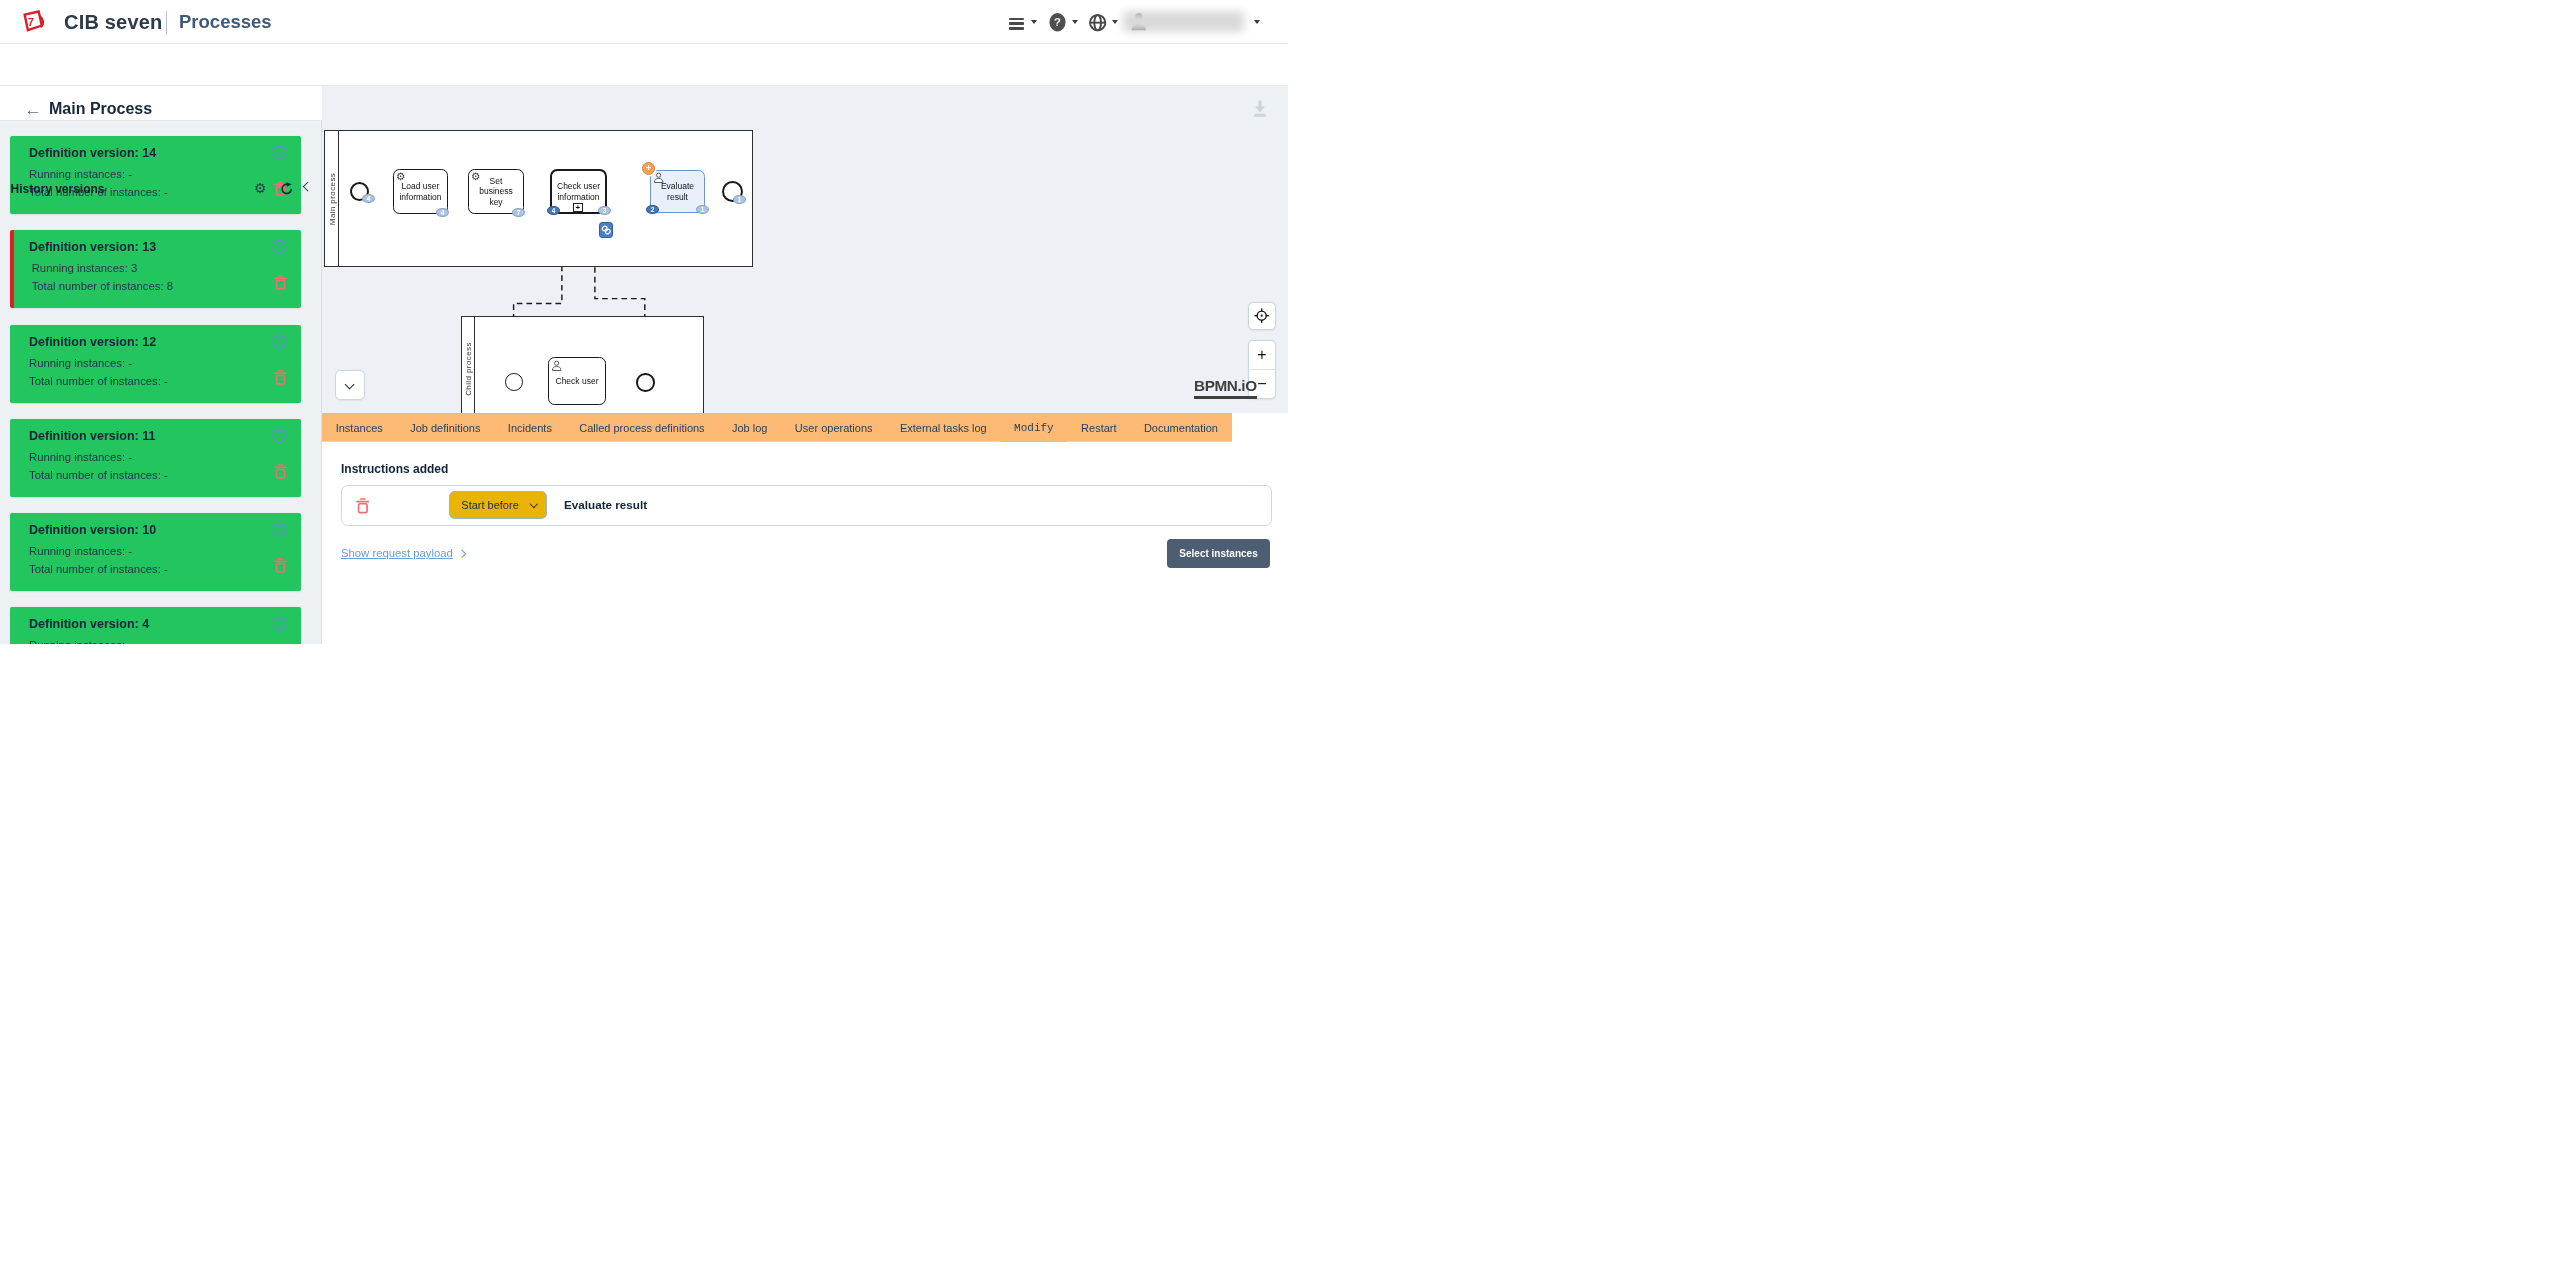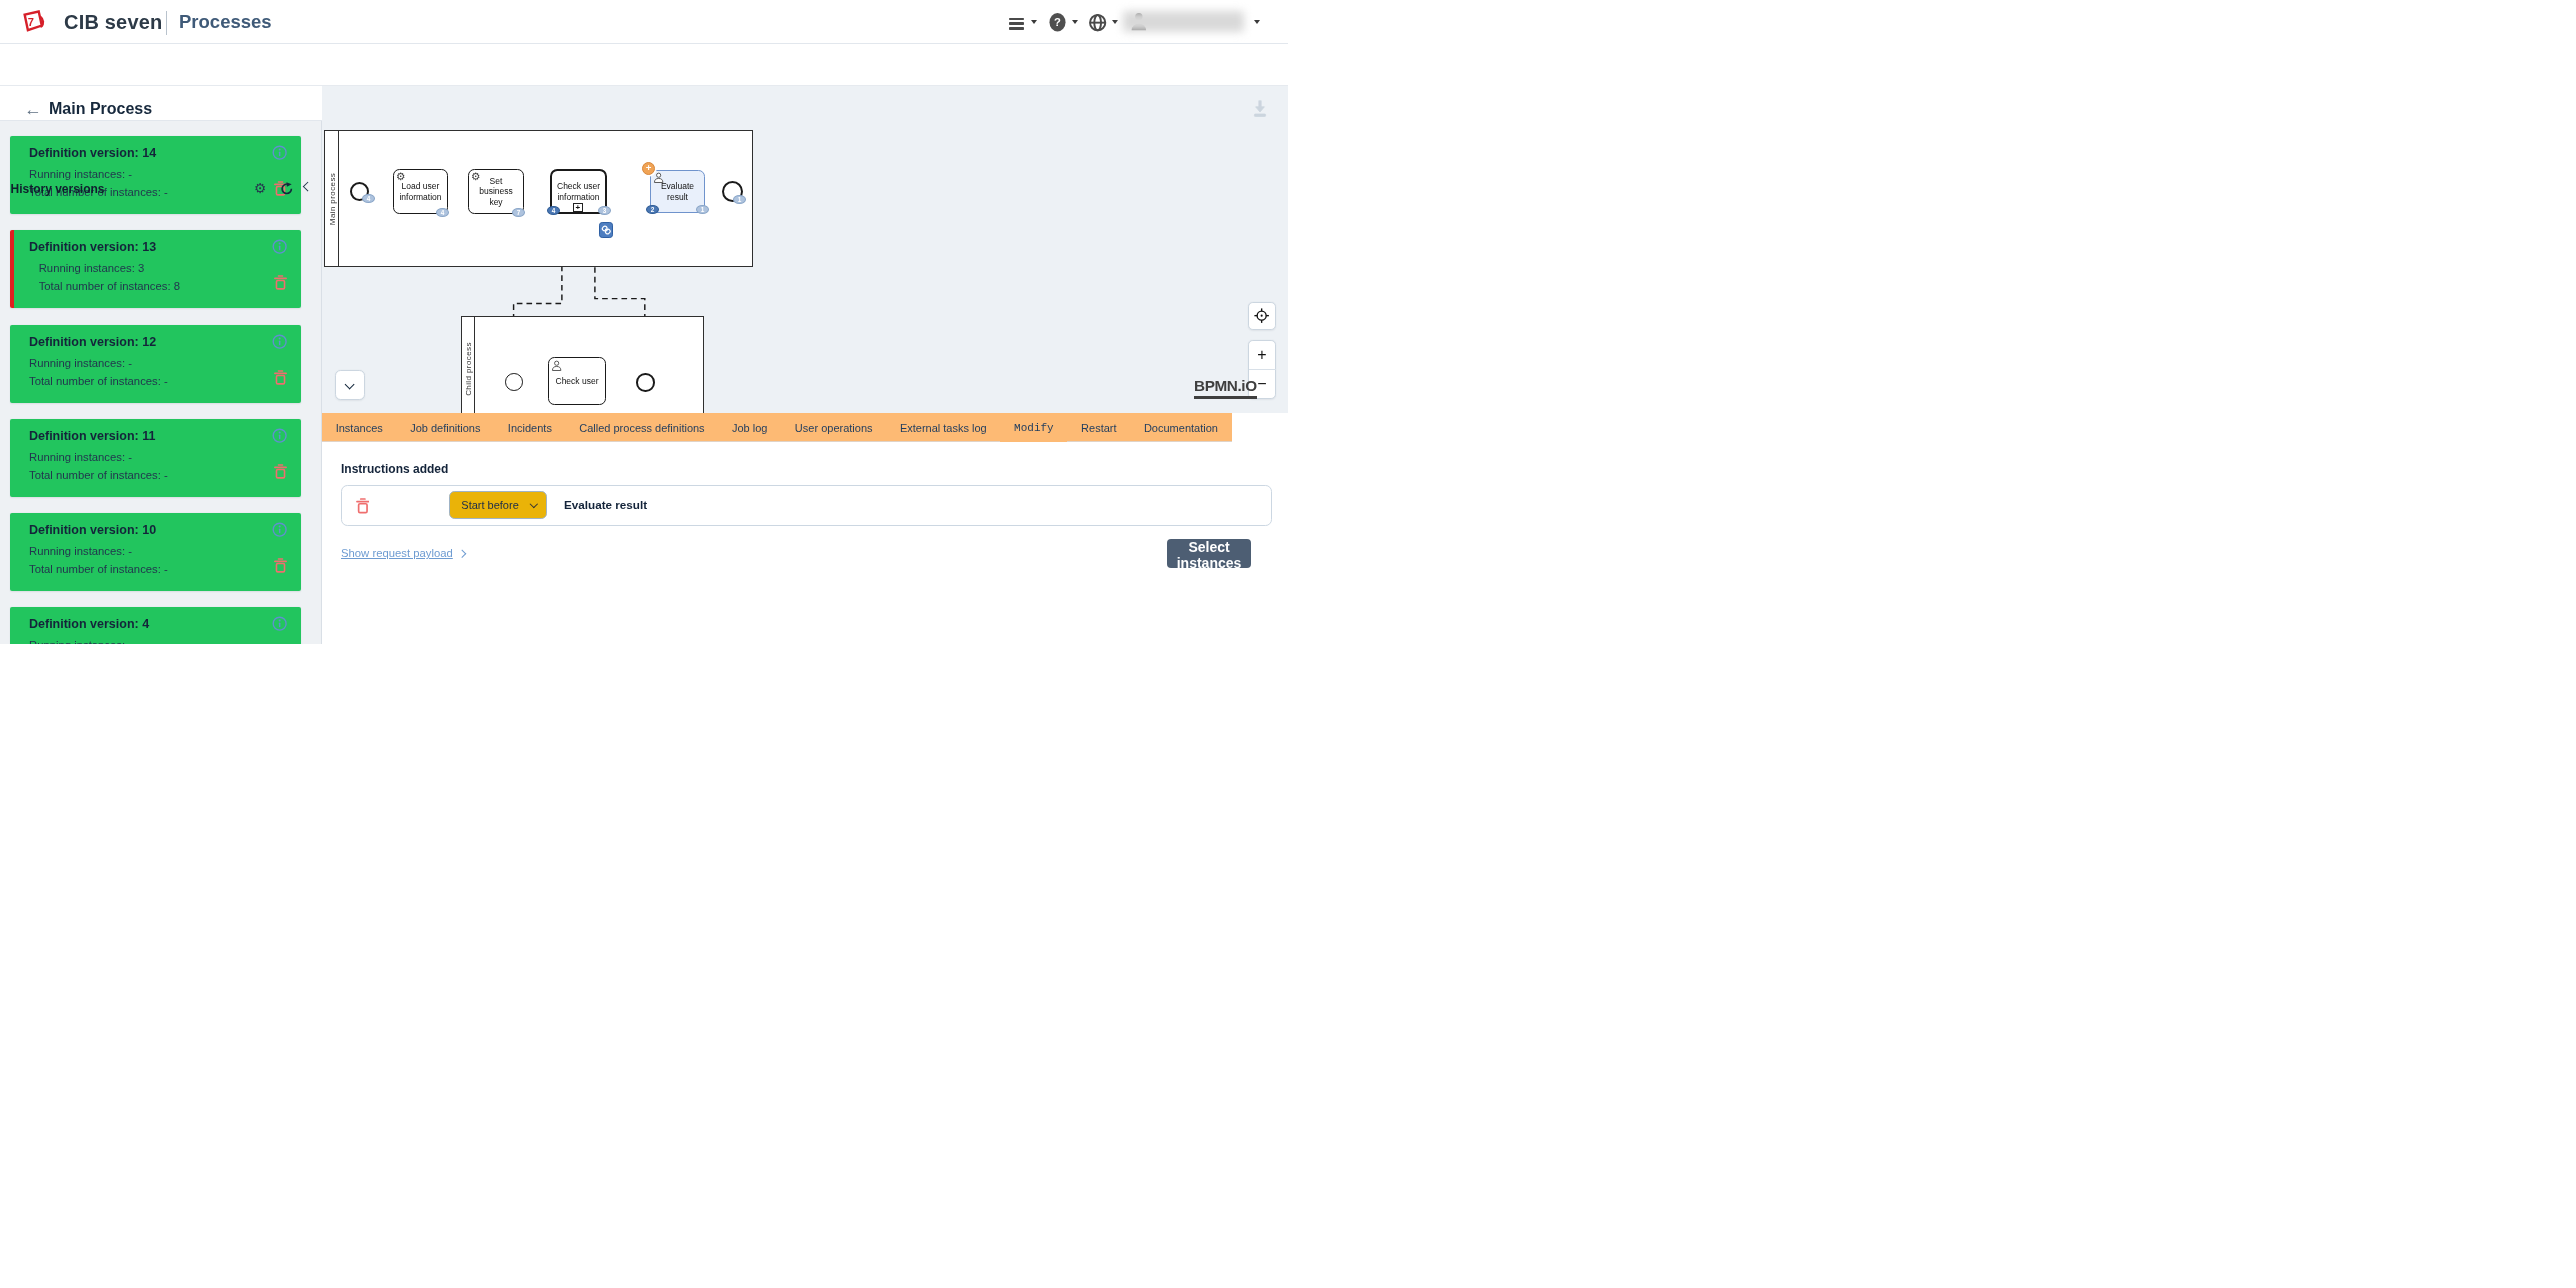--- a/index.html
+++ b/index.html
@@ -24,21 +24,21 @@
 
   
   #side-header { left:0; top:86px; width:322px; height:35px; background:#fff; border-bottom:0.8px solid #e2e7ed; z-index:20; }
   .side-title { left:10.5px; top:96px; font-size:12px; font-weight:700; color:#101f2e; }
   #side-list { left:0; top:121px; width:322px; height:523px; background:#eef1f4; overflow:hidden; border-right:0.8px solid #d9dfe6; }
   .vcard { position:absolute; left:9.7px; width:291px; height:78px; background:#22c55e; border-radius:2px; box-shadow:0 0.8px 1.6px rgba(40,60,80,.10); }
   .vcard.selected { border-left:4px solid #e02020; }
   .vcard .vtitle { position:absolute; left:19.3px; top:9.7px; font-size:12.5px; font-weight:700; color:#14243a; }
   .vcard.selected .vtitle { left:15.3px; }
   .vline { position:absolute; left:19.3px; font-size:11.3px; color:#22374e; }
-  .vcard.selected .vline { left:25px; }
+  .vcard.selected .vline { left:18px; }
   .icon-btn { position:absolute; cursor:pointer; background:none; border:none; }
 
   
   #diagram { left:322px; top:86px; width:966px; height:327px; background:#edf1f5; overflow:hidden; }
   .pool { position:absolute; background:#fff; border:1.2px solid #2f2f2f; }
   .lane-strip { position:absolute; left:0; top:0; bottom:0; border-right:0.8px solid #2f2f2f; width:13.7px; }
   .lane-label { position:absolute; left:50%; top:50%; transform:translate(-50%,-50%) rotate(-90deg); font-size:8px; color:#333; white-space:nowrap; letter-spacing:0.4px; }
   .task { position:absolute; background:#fff; border:1.5px solid #1a1a1a; border-radius:6.4px; display:flex; align-items:center; justify-content:center; text-align:center; font-size:8.5px; color:#111; line-height:1.2; padding:1.6px 3.2px; }
   .task.selected { border-width:2.8px; border-radius:7.2px; }
   .task.highlight { background:#e9f0fb; border:1.6px solid #6f93cc; }
@@ -67,21 +67,21 @@
   .tab.active { background:#fdba74; box-shadow:none;font-family:Liberation Mono, monospace; }
 
   
   .mod-heading { left:341px; top:462px; font-size:12px; font-weight:700; color:#14243a; }
   #instr-box { left:341px; top:485px; width:931px; height:41px; background:#fff; border:0.8px solid #ccd7e2; border-radius:6.4px; }
   .mini-btn { position:absolute; background:none; border:none; cursor:pointer; color:#b6bfc9; }
   #select-box { left:449px; top:491px; width:98px; height:28px; background:#eab308; border:0.8px solid #9fb3c6; border-radius:5.6px; display:flex; align-items:center; justify-content:space-between; padding:0 9.7px 0 11.3px; cursor:pointer; color:#203049; font-size:11px; }
   .activity-name { left:564px; top:498px; font-size:11.7px; font-weight:700; color:#14243a; }
   .payload-link { left:341px; top:547px; font-size:11.3px; color:#6d9bd1; text-decoration:underline; cursor:pointer; }
   .payload-chev { left:459px; top:551px; color:#6d9bd1; }
-  #select-instances { left:1167px; top:539px; width:84px; height:29px; background:#4d5e73; border:none; border-radius:4px; color:#fff; font-size:14px; font-weight:700; cursor:pointer; font-family:"Liberation Sans",sans-serif; }
+  #select-instances { left:1167px; top:539px; width:103px; height:29px; background:#4d5e73; border:none; border-radius:4px; color:#fff; font-size:10px; font-weight:700; cursor:pointer; font-family:"Liberation Sans",sans-serif; }
 </style>
 </head>
 <body>
 
 <div id="stage">
 
   <div class="abs" id="topbar">
     <svg class="abs" style="left:19.3px;top:8.9px" width="27" height="27" viewBox="0 0 34 34">
       <g fill="none" stroke="#d6202a" stroke-width="3" stroke-linecap="round">
         <path d="M8,6 L26,4 L28,22 L10,26 Z" transform="rotate(-6 17 15)"></path>

